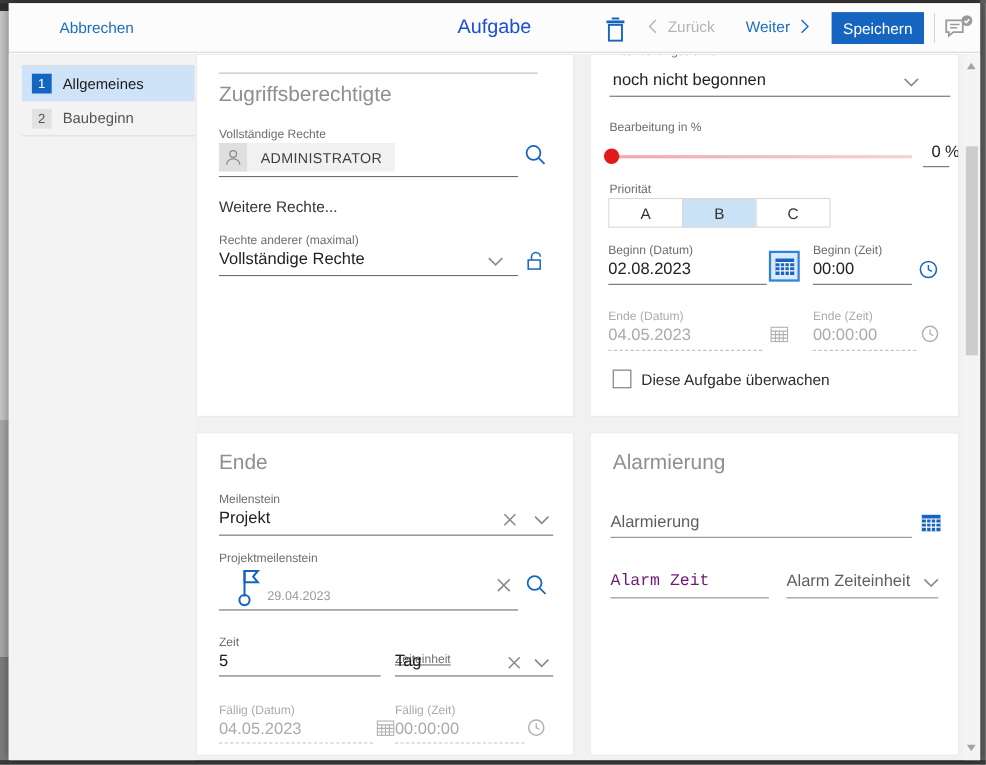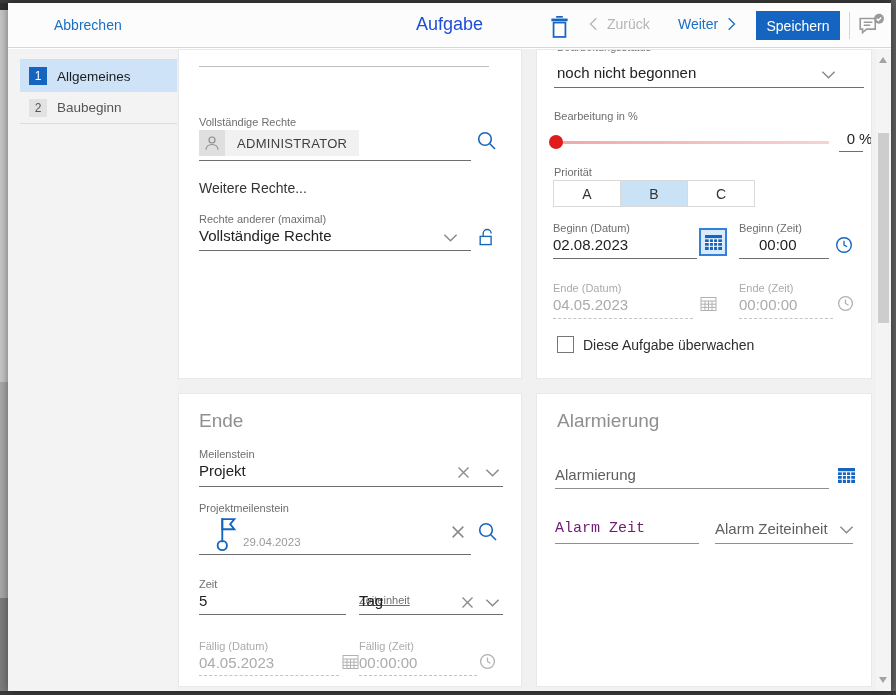--- a/index.html
+++ b/index.html
@@ -212,20 +212,21 @@
         </div>
         <div class="sb-item last">
           <span class="sb-badge off">2</span>
           <span>Baubeginn</span>
         </div>
       </div>
     </div>
 
     <div class="card card-a">
       <div class="frag-line"></div>
+      <div class="ctitle" style="left:20px; top:26px;">Zugriffsberechtigte</div>
 
       <div class="lbl" style="left:20px; top:66px;">Vollständige Rechte</div>
       <div class="chip">
         <span class="face">
           <svg width="18" height="18" viewBox="0 0 24 24">
               <circle cx="12" cy="8" r="4" fill="none" stroke="currentColor" stroke-width="1.5"></circle>
               <path d="M4 21c0-4.2 3.6-7 8-7s8 2.8 8 7" fill="none" stroke="currentColor" stroke-width="1.5"></path>
             </svg>
         </span>
         <span class="txt">ADMINISTRATOR</span>
@@ -283,21 +284,21 @@
 
       <div class="lbl" style="left:16px; top:172px;">Beginn (Datum)</div>
       <div class="val" style="left:16px; top:186px;">02.08.2023</div>
       <div class="uline" style="left:16px; top:208px; width:144px;"></div>
       <div class="calbtn">
         <svg width="19" height="19" viewBox="0 0 19 19">
             <use href="#i-calfill"></use>
           </svg>
       </div>
       <div class="lbl" style="left:202px; top:172px;">Beginn (Zeit)</div>
-      <div class="val" style="left:202px; top:186px;margin-left:20px;">00:00</div>
+      <div class="val" style="left:202px; top:186px;">00:00</div>
       <div class="uline" style="left:202px; top:208px; width:90px;"></div>
       <span class="icn blue" style="left:298px; top:186px;">
         <svg width="18" height="18" viewBox="0 0 18 18">
             <use href="#i-clock"></use>
           </svg>
       </span>
 
       <div class="lbl dis" style="left:16px; top:232px;">Ende (Datum)</div>
       <div class="val dis" style="left:16px; top:246px;">04.05.2023</div>
       <div class="uline dash" style="left:16px; top:268px; width:140px;"></div>

